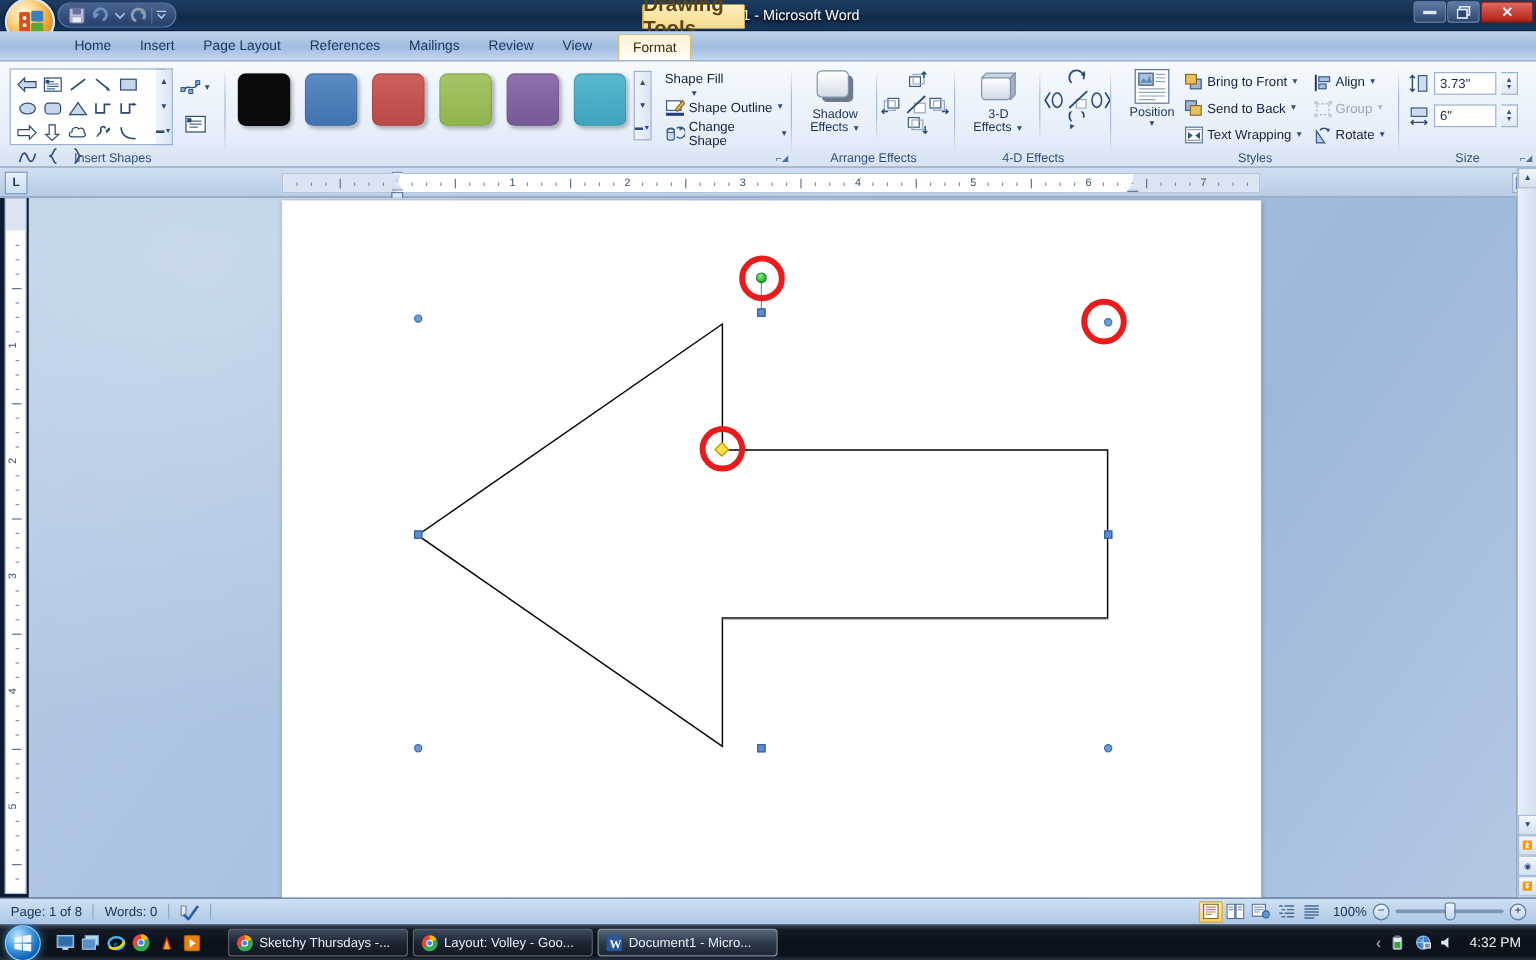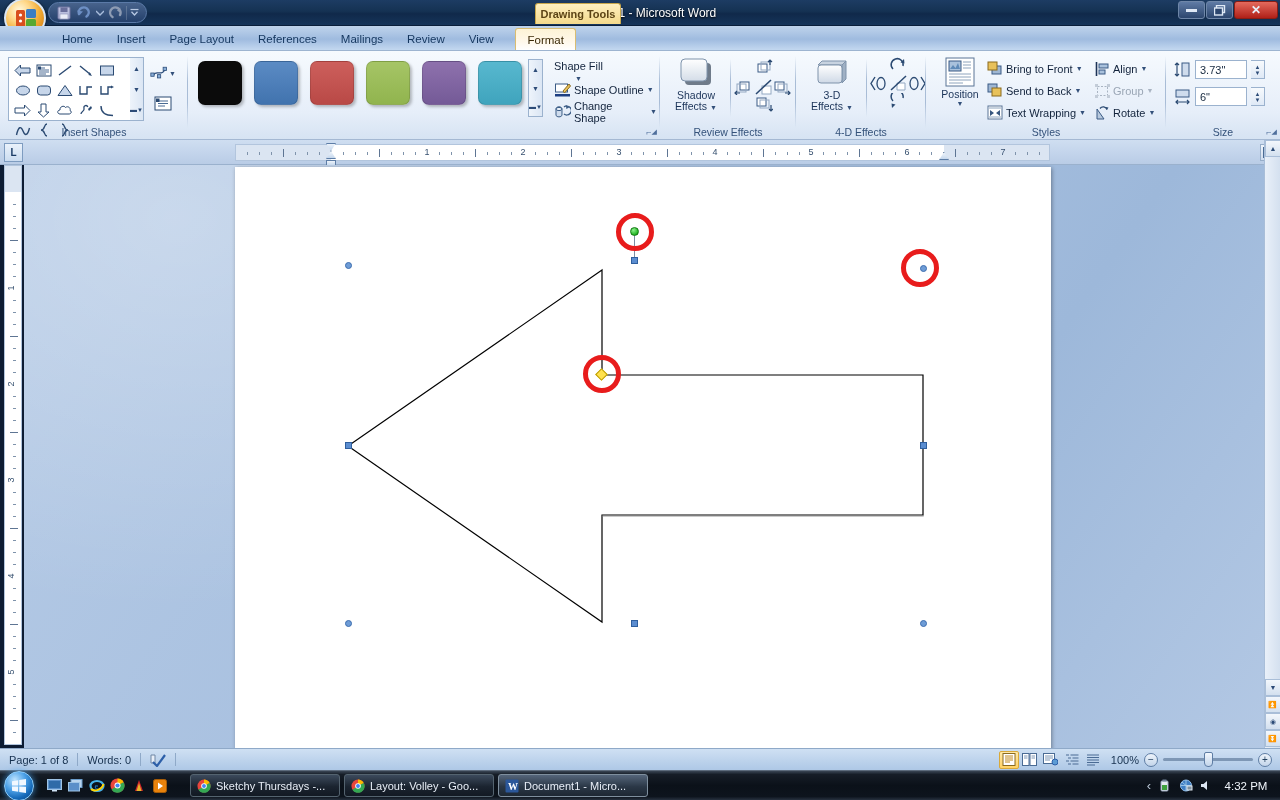--- a/index.html
+++ b/index.html
@@ -42,21 +42,21 @@
     display: flex; align-items: center; justify-content: center;
     color: #fff; font-size: 12px; text-shadow: 0 1px 2px #000;
     pointer-events: none;
   }
   .ctx-tab-title {
     position: absolute; left: 535px; top: 3px; width: 86px; height: 21px;
     background: linear-gradient(to bottom, #fff0c0, #f3d98b);
     border: 1px solid #c9a84c; border-bottom: none;
     border-radius: 3px 3px 0 0;
     display: flex; align-items: center; justify-content: center;
-    color: #5c4415; font-size: 11px; font-weight: bold;
+    color: #5c4415; font-size: 17px; font-weight: bold;
   }
   .wincontrols { position: absolute; right: 2px; top: 1px; display: flex; gap: 1px; }
   .wc {
     width: 27px; height: 18px;
     border: 1px solid #6e86a8; border-radius: 3px;
     background: linear-gradient(to bottom, #5f7ba5, #2c466e);
     display: flex; align-items: center; justify-content: center;
     color: #e8f0fb; font-size: 10px; cursor: default;
   }
   .wc.close { width: 44px; background: linear-gradient(to bottom, #e46a5d, #b02018); border-color: #8b1d14; font-size: 12px; font-weight: bold; }
@@ -607,21 +607,21 @@
             </svg>
         </div>
         <div style="position:absolute;left:21px;top:38px;">
           <svg width="18" height="16" viewBox="0 0 18 16">
               <rect x="2" y="1" width="9" height="8" fill="#fff" stroke="#3a5b85"></rect>
               <rect x="5" y="3" width="9" height="8" fill="none" stroke="#93a8c2"></rect>
               <path d="M16 8 L16 14 M14 12 L16 14 L18 12" stroke="#2b4a72" stroke-width="1.2" fill="none"></path>
             </svg>
         </div>
       </div>
-      <div class="rgroup-label">Review Effects</div>
+      <div class="rgroup-label">Arrange Effects</div>
       <div class="rgroup-sep" style="left:135px;"></div>
     </div>
 
     <div class="rgroup" style="left:796px; width:130px;">
       <div class="big-btn" style="position:absolute;left:8px;top:6px;width:56px;">
         <svg width="40" height="33" viewBox="0 0 40 33">
           <path d="M6 8 L30 8 L34 4 L10 4 Z" fill="#c8d3e0" stroke="#7f93ab"></path>
           <path d="M30 8 L34 4 L34 22 L30 26 Z" fill="#9fb0c4" stroke="#7f93ab"></path>
           <rect x="6" y="8" width="24" height="18" rx="3" fill="url(#d3g)" stroke="#7f93ab"></rect>
           <defs>

